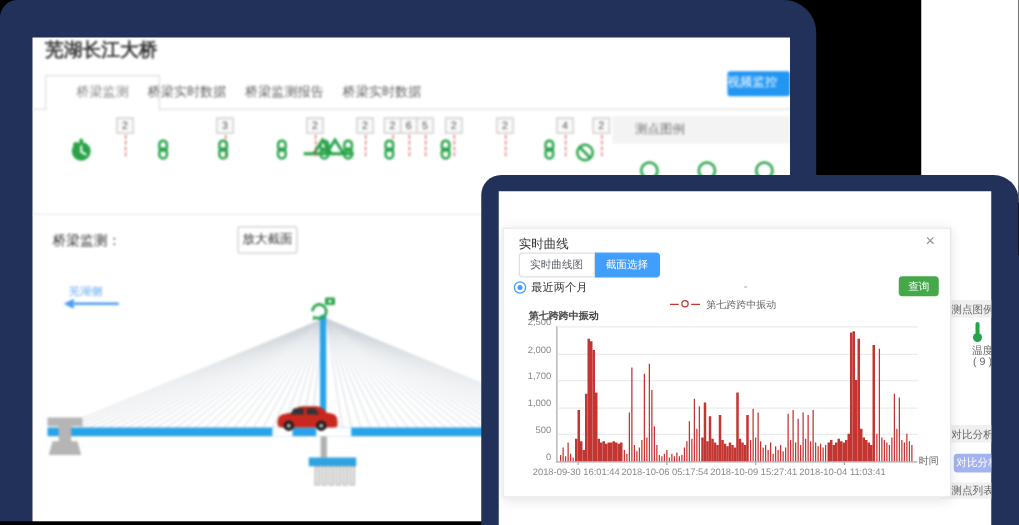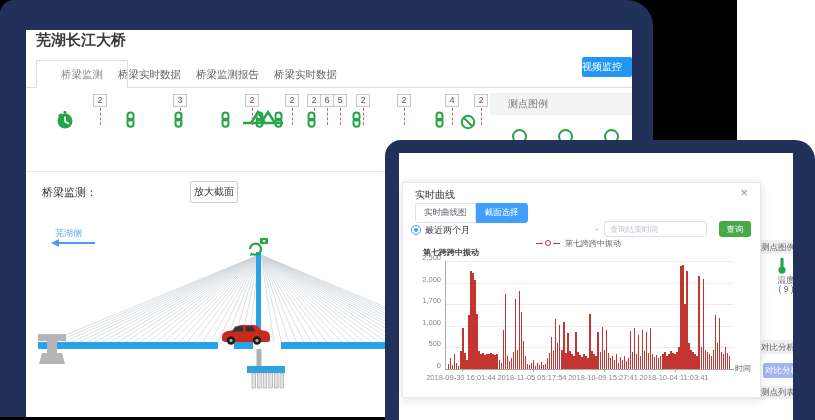--- a/index.html
+++ b/index.html
@@ -326,21 +326,20 @@
 
         <div class="abs dtabs">
           <span class="dtab">实时曲线图</span><span class="dtab active">截面选择</span>
         </div>
 
         <div class="abs radio-outer">
             <span class="radio-inner"></span>
           </div>
         <div class="abs radio-label">最近两个月</div>
         <div class="abs in-sep">-</div>
-        <input class="dlg-input in-end" placeholder="查询结束时间" style="">
         <div class="abs query-btn">查询</div>
 
         <div class="abs chart-legend">
           <span class="lg-line"></span>
           <span class="lg-circle"></span>
           <span class="lg-line"></span>
           <span class="lg-text">第七跨跨中振动</span>
         </div>
 
         <div class="abs chart-title">第七跨跨中振动</div>
@@ -498,21 +497,21 @@
             <div class="bar" style="left: 278.74px; height: 21.6px; background: rgb(194, 53, 49);"></div>
             <div class="bar" style="left: 280.76px; height: 16.4px; background: rgb(194, 53, 49);"></div>
             <div class="bar" style="left: 282.78px; height: 13px; background: rgb(194, 53, 49);"></div>
             <div class="tickmark" style="left: 16px;"></div>
             <div class="tickmark" style="left: 87px;"></div>
             <div class="tickmark" style="left: 158px;"></div>
             <div class="tickmark" style="left: 229px;"></div>
           </div>
         <div class="abs chart-xaxis">
             <span class="xlab" style="left: 16px;">2018-09-30 16:01:44</span>
-            <span class="xlab" style="left: 87px;">2018-11-05 05:17:54</span>
+            <span class="xlab" style="left: 87px;">2018-10-06 05:17:54</span>
             <span class="xlab" style="left: 158px;">2018-10-09 15:27:41</span>
             <span class="xlab" style="left: 229px;">2018-10-04 11:03:41</span>
           </div>
         <div class="abs xlabel-time">时间</div>
       </div>
 
     </div>
   </div>
 
 </div>

